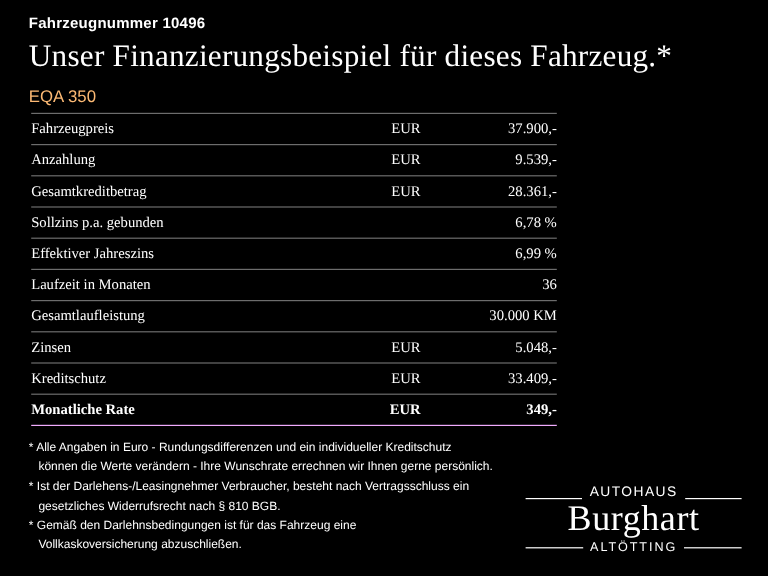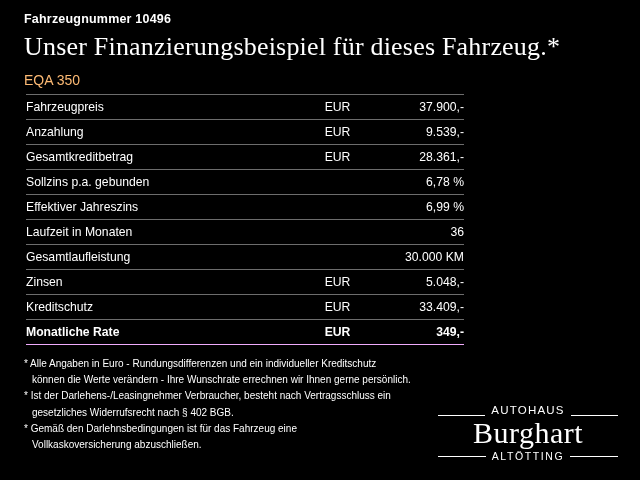--- a/index.html
+++ b/index.html
@@ -45,20 +45,21 @@
     margin: 0 0 6px 0;
   }
   table.finance {
     width: 438px;
     border-collapse: collapse;
     margin-left: 2px;
     table-layout: fixed;
   }
   table.finance tr {
     border-top: 1px solid #6d6d6d;
+    font-family: Liberation Serif, serif;
   }
   table.finance tr:last-child {
     border-bottom: 1px solid #f0abfc;
   }
   table.finance td {
     font-size: 12.2px;
     padding: 5px 0 5px 0;
     color: #ffffff;
     vertical-align: middle;
   }
@@ -179,21 +180,21 @@
           <td class="cur">EUR</td>
           <td class="val">349,-</td>
         </tr>
       </tbody>
   </table>
 
   <div class="footnotes">
       <p>* Alle Angaben in Euro - Rundungsdifferenzen und ein individueller Kreditschutz</p>
       <p class="indent">können die Werte verändern - Ihre Wunschrate errechnen wir Ihnen gerne persönlich.</p>
       <p>* Ist der Darlehens-/Leasingnehmer Verbraucher, besteht nach Vertragsschluss ein</p>
-      <p class="indent">gesetzliches Widerrufsrecht nach § 402 BGB.</p>
+      <p class="indent">gesetzliches Widerrufsrecht nach § 810 BGB.</p>
       <p>* Gemäß den Darlehnsbedingungen ist für das Fahrzeug eine</p>
       <p class="indent">Vollkaskoversicherung abzuschließen.</p>
     </div>
 
   <div class="logo">
     <div class="top-row">
       <span class="rule"></span>
       <span>AUTOHAUS</span>
       <span class="rule"></span>
     </div>

